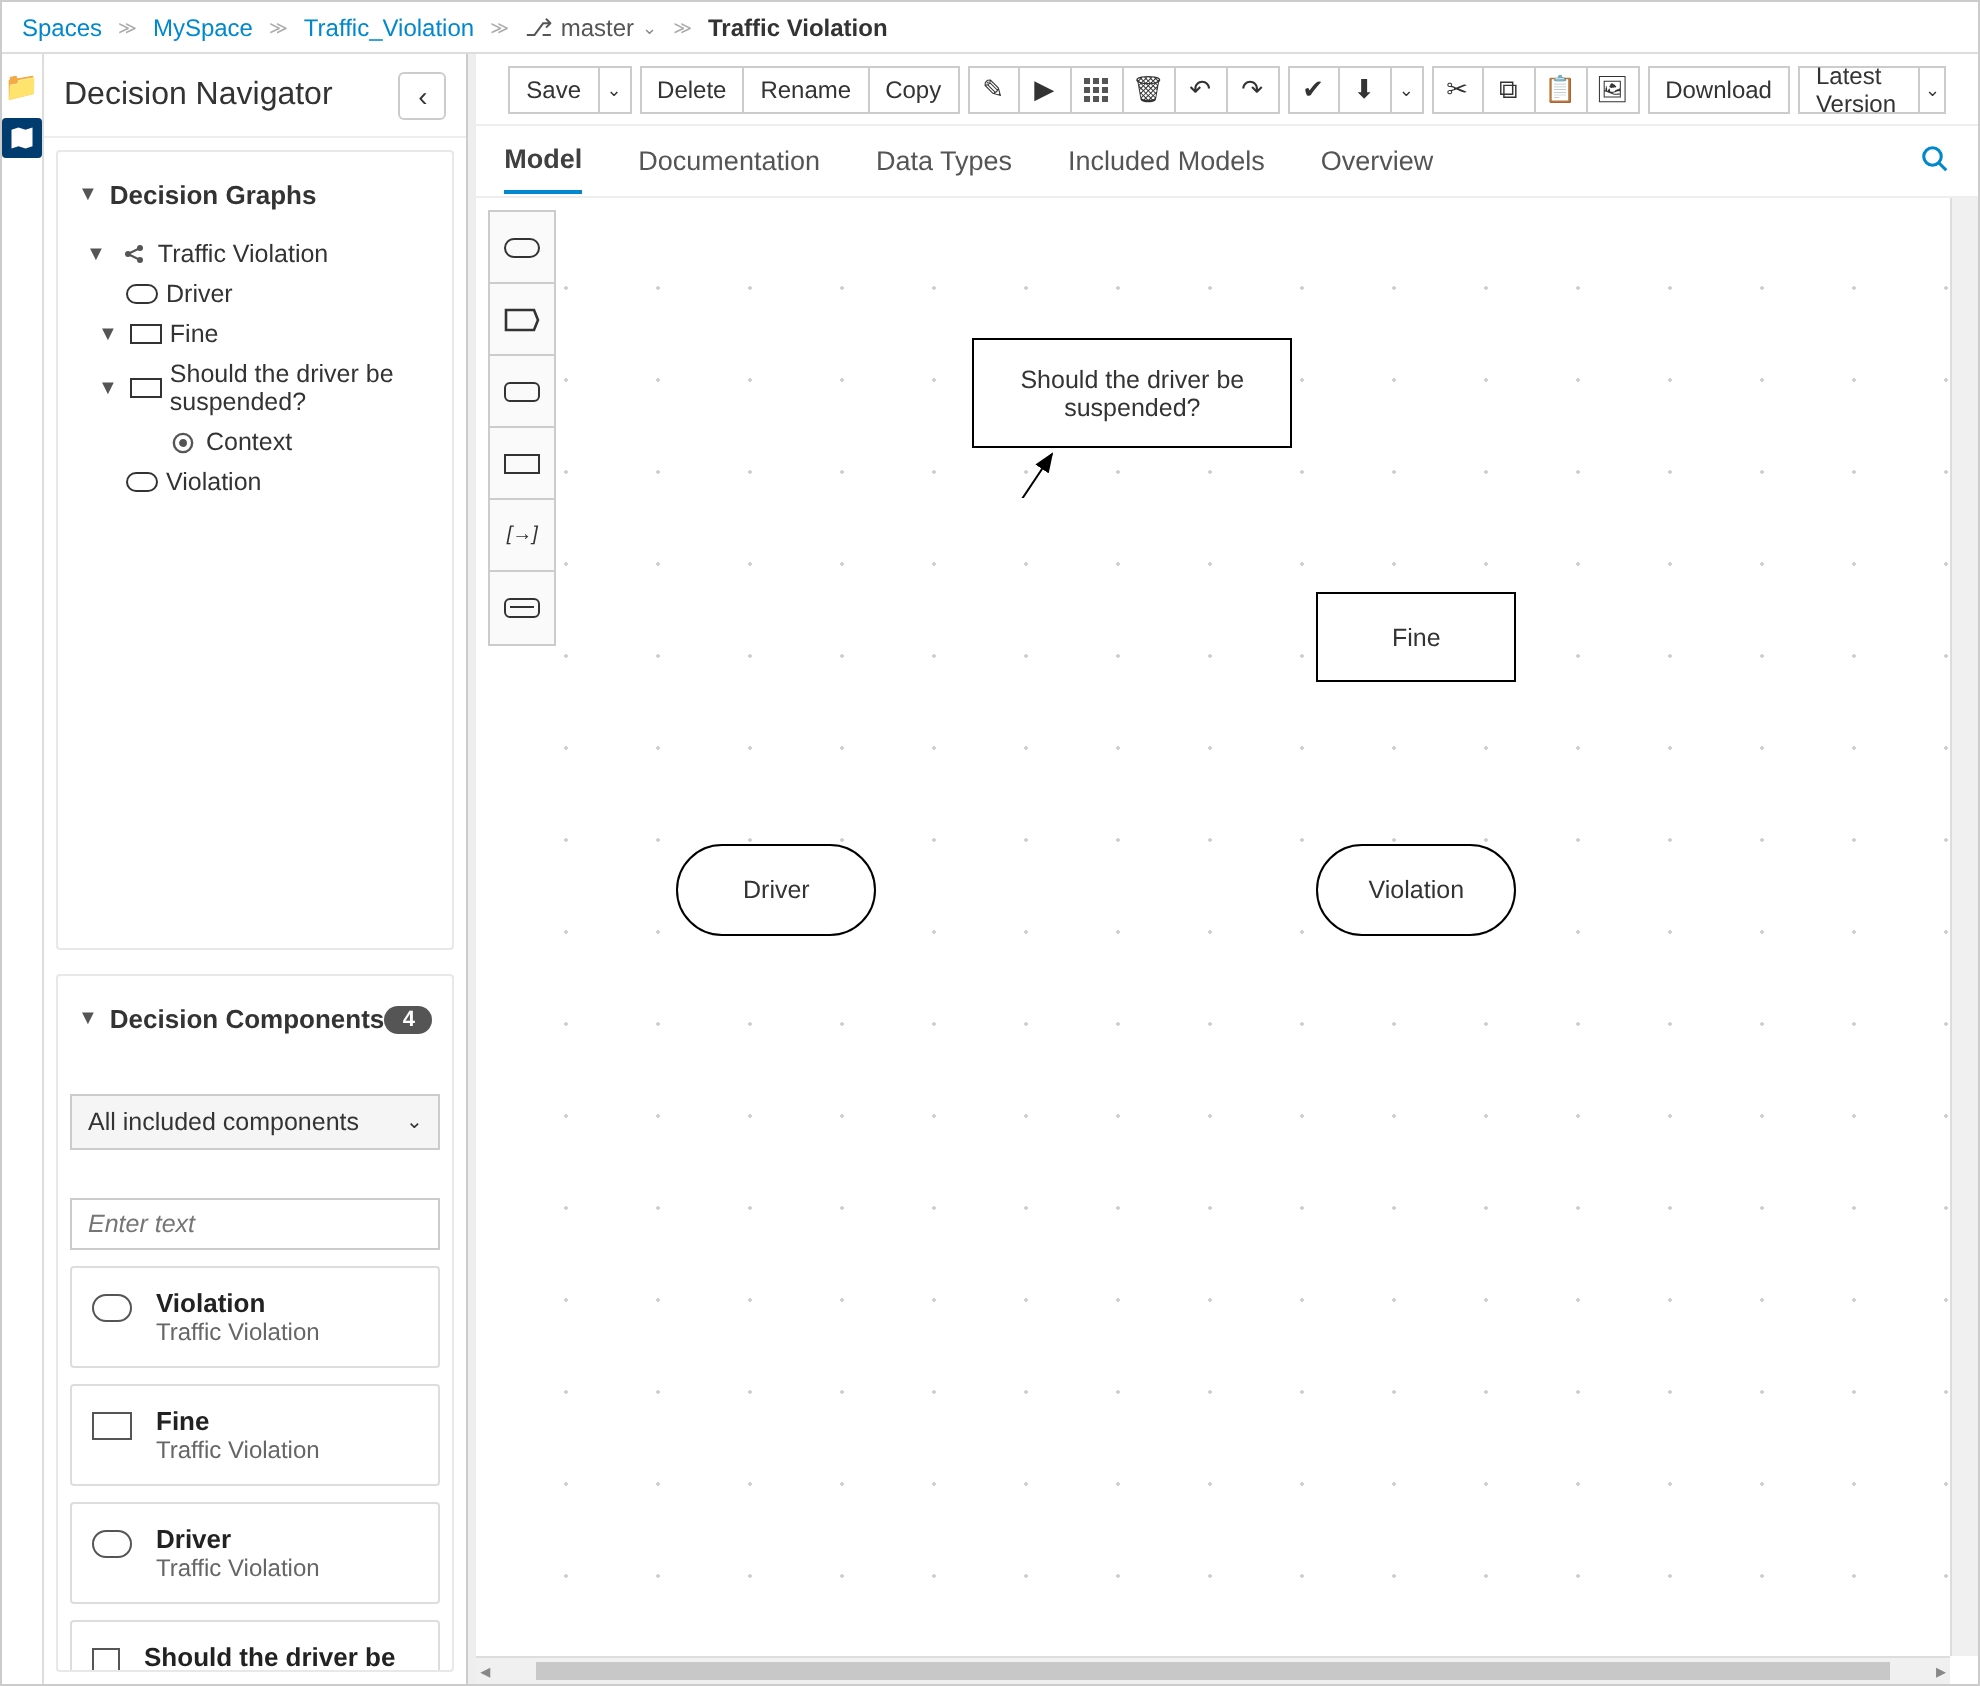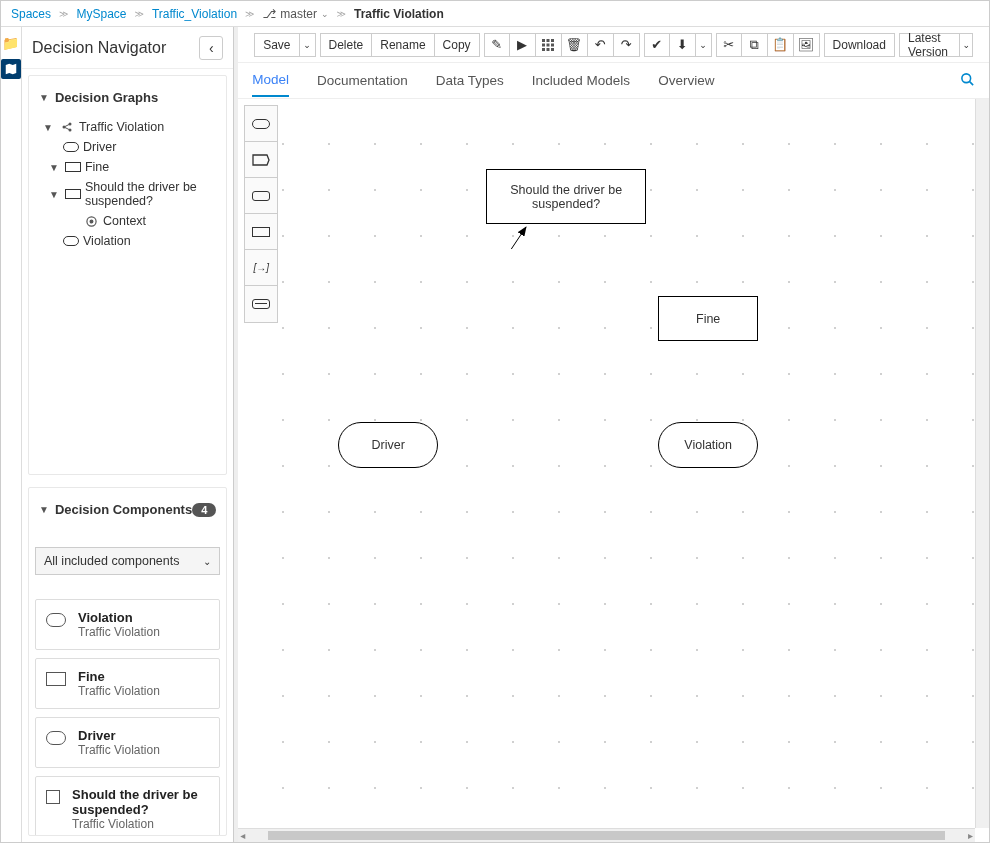--- a/index.html
+++ b/index.html
@@ -36,21 +36,21 @@
 .component-sub { font-size: 12px; color: #666; }
 .editor { flex: 1; display: flex; flex-direction: column; position: relative; height: 100%; }
 .toolbar { height: 36px; display: flex; align-items: center; padding: 4px 16px; gap: 4px; border-bottom: 1px solid #eee; }
 .tbtn { border: 1px solid #ccc; background: #fff; padding: 3px 8px; font-size: 12px; cursor: pointer; height: 24px; display: inline-flex; align-items: center; justify-content:center; }
 .tbtn-caret { width: 16px; padding: 3px 2px; border-left: none;}
 .tbtn-icon { width: 26px; padding: 3px 0; font-size: 13px;}
 .tbtn-group { display: flex; }
 .tbtn-group .tbtn + .tbtn { border-left: none; }
 .tabs { height: 36px; display: flex; align-items: center; padding: 0 14px; gap: 28px; border-bottom: 1px solid #eee; font-size: 13.5px; position: relative;}
 .tab { color: #555; cursor: pointer; padding: 8px 0; }
-.tab.active { color: #3b82f6; border-bottom: 2px solid #0088ce; font-weight: 400;}
+.tab.active { color: #404040; border-bottom: 2px solid #0088ce; font-weight: 700;}
 .tab-search { position: absolute; right: 14px; color: #0088ce; cursor: pointer; }
 .canvas-area { flex:1; position: relative; overflow: hidden; }
 .palette { position: absolute; left: 6px; top: 6px; width: 34px; border: 1px solid #ccc; background: #fafafa; display:flex; flex-direction:column; }
 .palette-item { height: 36px; border-bottom: 1px solid #ccc; display:flex; align-items:center; justify-content:center; cursor:pointer; }
 .palette-item:last-child { border-bottom:none;}
 .shape { border: 1.3px solid #333; }
 .shape-sm { width: 18px; height: 10px; }
 .shape-oval { border-radius: 6px; }
 .canvas-bg { position: absolute; inset: 0; background-image: radial-gradient(circle, #d0d0d0 0.8px, transparent 0.8px); background-size: 46px 46px; background-position: 22px 22px; }
 .scrollbar-v { position:absolute; right:0; top:0; bottom:14px; width:14px; background:#f0f0f0; border-left:1px solid #ddd;}
@@ -162,20 +162,21 @@
         <span style="display:flex;align-items:center;">
           <span class="caret">▼</span>
           <span>Decision Components</span>
         </span>
         <span class="components-badge">4</span>
       </div>
       <div class="dropdown">
         <span>All included components</span>
         <span style="font-size:10px;">⌄</span>
       </div>
+      <input class="filter-input" placeholder="Enter text" style="">
       <div id="component-list">
           <div class="component-card">
             <span class="component-icon oval"></span>
             <div>
               <div class="component-title">Violation</div>
               <div class="component-sub">Traffic Violation</div>
             </div>
           </div>
           <div class="component-card">
             <span class="component-icon"></span>

